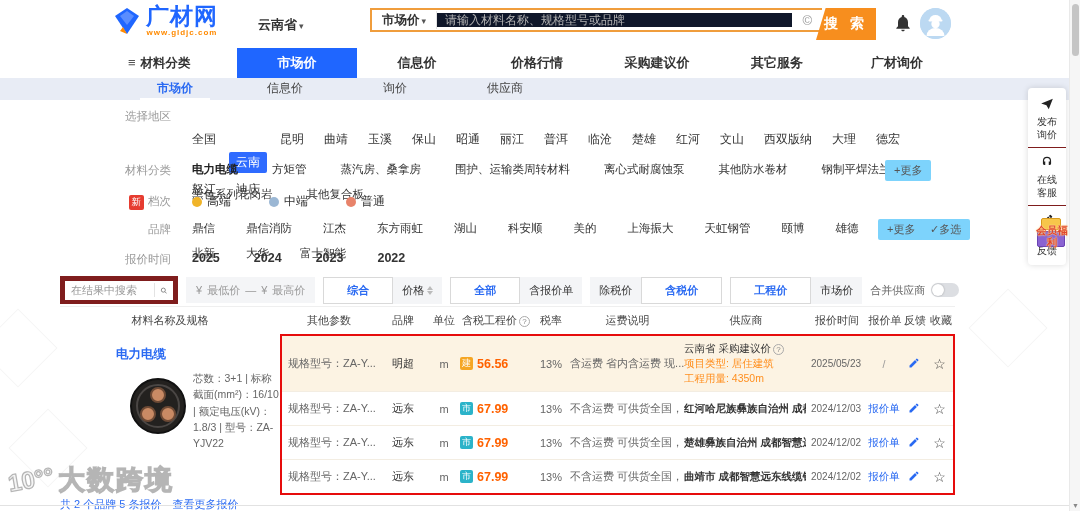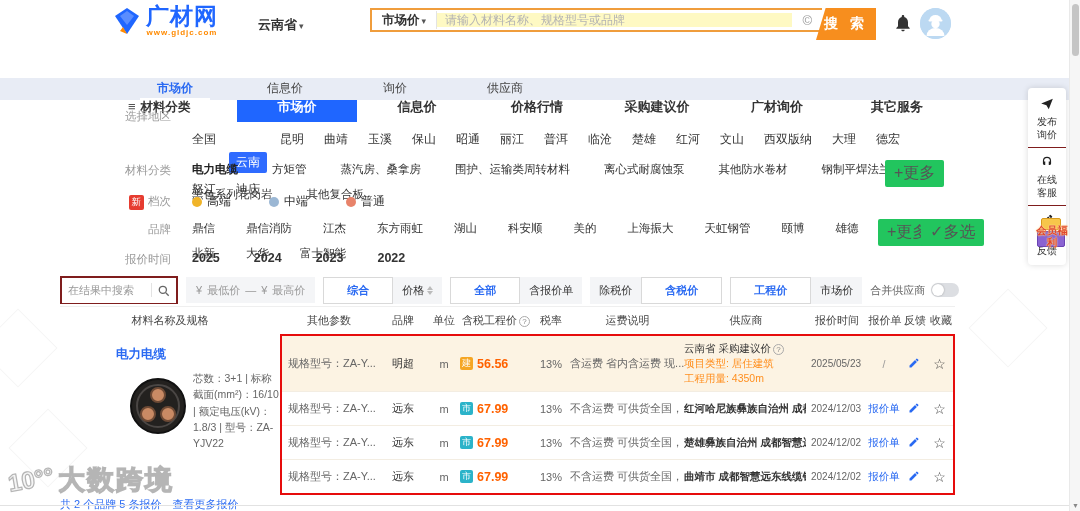--- a/index.html
+++ b/index.html
@@ -14,31 +14,31 @@
   .logo-txt { line-height:1; }
   .logo-title { font-size:23px; font-weight:800; color:#1f66ff; letter-spacing:1px; }
   .logo-sub { font-size:8px; color:#ff8a00; font-weight:700; letter-spacing:1px; text-align:center; margin-top:1px; }
   .region-sel { position:absolute; left:258px; top:16px; font-size:13px; font-weight:700; color:#333; cursor:pointer; }
   .caret { display:inline-block; font-size:9px; color:#555; margin-left:2px; }
   .search-bar { position:absolute; left:370px; top:8px; width:452px; height:24px;
     border:2px solid #f09d3c; border-right:none; background:#fff; display:flex; align-items:center; }
   .search-cat { font-size:12.5px; font-weight:700; color:#333; padding:0 10px; white-space:nowrap; cursor:pointer; }
   .search-divider { width:1px; height:18px; background:#e3e3e3; }
   .search-input { flex:1; border:none; outline:none; font-size:12px; color:#666; padding:0 8px;
-    background:#fef9c3; font-family:inherit; }
+    background:#0f172a; font-family:inherit; }
   .search-input::placeholder { color:#b3b3b3; }
   .search-copy { font-size:13px; color:#999; padding:0 10px; }
   .search-btn { position:absolute; left:816px; top:8px; width:60px; height:32px; background:#f78e1e;
     border:none; color:#fff; font-size:14px; font-weight:700; letter-spacing:4px; cursor:pointer;
     clip-path:polygon(16% 0,100% 0,100% 100%,0 100%); font-family:inherit; }
   .bell { position:absolute; left:893px; top:13px; width:20px; height:20px; cursor:pointer; }
   .avatar { position:absolute; left:920px; top:8px; width:31px; height:31px; border-radius:50%;
     background:#bcd9f2; overflow:hidden; cursor:pointer; }
   
-  .nav { position:absolute; left:0; top:48px; width:1080px; height:30px; background:#fff;margin-top:44px; }
+  .nav { position:absolute; left:0; top:48px; width:1080px; height:30px; background:#fff; }
   .nav-catalog { position:absolute; left:128px; top:7px; font-size:12.5px; font-weight:700; color:#333; cursor:pointer; }
   .nav-catalog .bars { color:#555; margin-right:5px; font-size:13px; }
   .nav-tabs { position:absolute; left:237px; top:0; display:flex; }
   .nav-tab { width:120px; height:30px; line-height:30px; text-align:center; font-size:13px; font-weight:700;
     color:#333; cursor:pointer; }
   .nav-tab.active { background:#1f66ff; color:#fff; }
   
   .subnav { position:absolute; left:0; top:78px; width:1080px; height:22px; background:#e8ecf5;
     display:flex; padding-left:140px; gap:40px; }
   .subnav-item { width:70px; text-align:center; font-size:12px; color:#444; line-height:20px;
@@ -52,26 +52,26 @@
   .chip { font-size:12px; color:#333; padding:2px 7px; margin:0 6px 6px 0; cursor:pointer; white-space:nowrap; border-radius:2px; }
   .region-items .chip.active { background:#2f6bff; color:#fff;margin-top:46px; }
   .cat-items .chip { font-size:11.5px; margin-right:20px; }
   .cat-items .chip.active { font-weight:700; color:#222; }
   .brand-items .chip { font-size:11.5px; margin-right:17px; }
   .time-items .chip { font-size:12.5px; font-weight:600; margin-right:20px; }
   .grade-items .chip { display:inline-flex; align-items:center; gap:5px; margin-right:24px; }
   .grade-items .dot { width:10px; height:10px; border-radius:50%; display:inline-block; }
   .new-badge { display:inline-block; background:#e63c30; color:#fff; font-size:9.5px; padding:1px 3px;
     border-radius:2px; margin-right:4px; }
-  .more-btn { position:absolute; font-size:16px; color:#555; background:#22c55e; padding:3px 9px;
+  .more-btn { position:absolute; font-size:11px; color:#555; background:#7dd3fc; padding:3px 9px;
     border-radius:2px; cursor:pointer; white-space:nowrap; }
   
   .toolbar { position:absolute; left:60px; top:276px; width:900px; height:28px; display:flex;
     align-items:center; gap:8px; overflow:hidden; }
-  .result-search { display:flex; align-items:center; border:2px solid #7f1d1d; height:29px; padding:0 6px; width:118px; flex:none; }
+  .result-search { display:flex; align-items:center; border:5px solid #7f1d1d; height:29px; padding:0 6px; width:118px; flex:none; }
   .result-search input { border:none; outline:none; width:78px; font-size:11px; color:#666; font-family:inherit; }
   .result-search input::placeholder { color:#999; }
   .rs-div { width:1px; height:14px; background:#e3e3e3; margin:0 5px; }
   .price-range { display:flex; align-items:center; gap:5px; background:#f4f5f7; height:26px;
     padding:0 10px; font-size:11px; color:#999; flex:none; white-space:nowrap; }
   .seg-group { display:inline-flex; flex:none; }
   .seg { font-size:11px; color:#333; background:#f4f5f7; padding:6px 9px; cursor:pointer; white-space:nowrap;
     display:inline-flex; align-items:center; gap:3px; }
   .seg.active { background:#fff; color:#2a6af2; font-weight:700; border:1px solid #d9d9d9; padding:5px 23px; }
   .sort-arrows { display:inline-flex; flex-direction:column; gap:1px; }
@@ -209,22 +209,22 @@
 
 <div class="nav">
   <div class="nav-catalog">
     <span class="bars">≡</span><span>材料分类</span>
   </div>
   <div class="nav-tabs">
       <span class="nav-tab active">市场价</span>
       <span class="nav-tab">信息价</span>
       <span class="nav-tab">价格行情</span>
       <span class="nav-tab">采购建议价</span>
+      <span class="nav-tab">其它服务</span>
       <span class="nav-tab">广材询价</span>
-      <span class="nav-tab">其它服务</span>
     </div>
 </div>
 
 <div class="subnav">
     <span class="subnav-item active">市场价</span>
     <span class="subnav-item">信息价</span>
     <span class="subnav-item">询价</span>
     <span class="subnav-item">供应商</span>
   </div>
 

